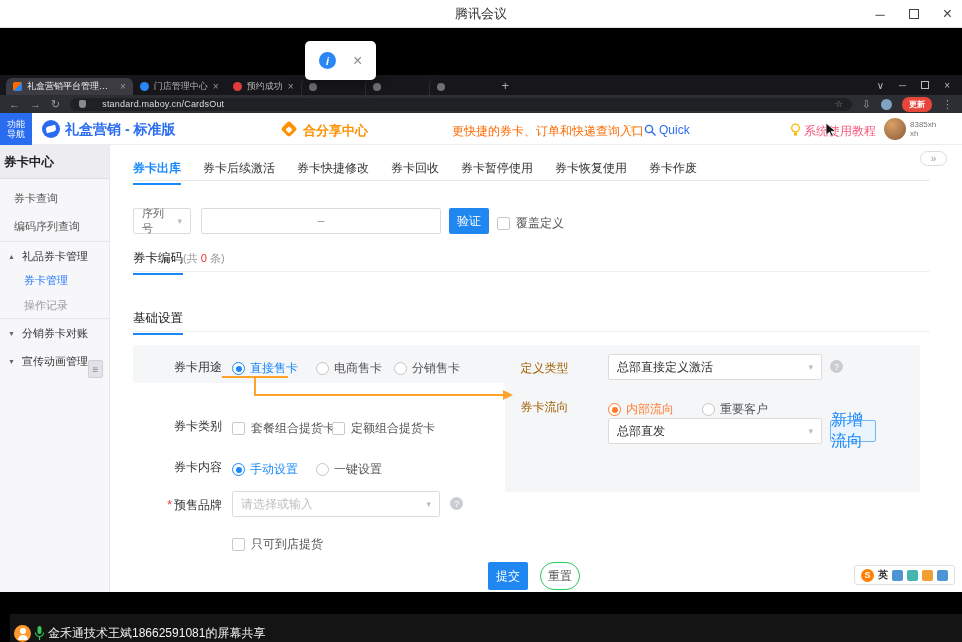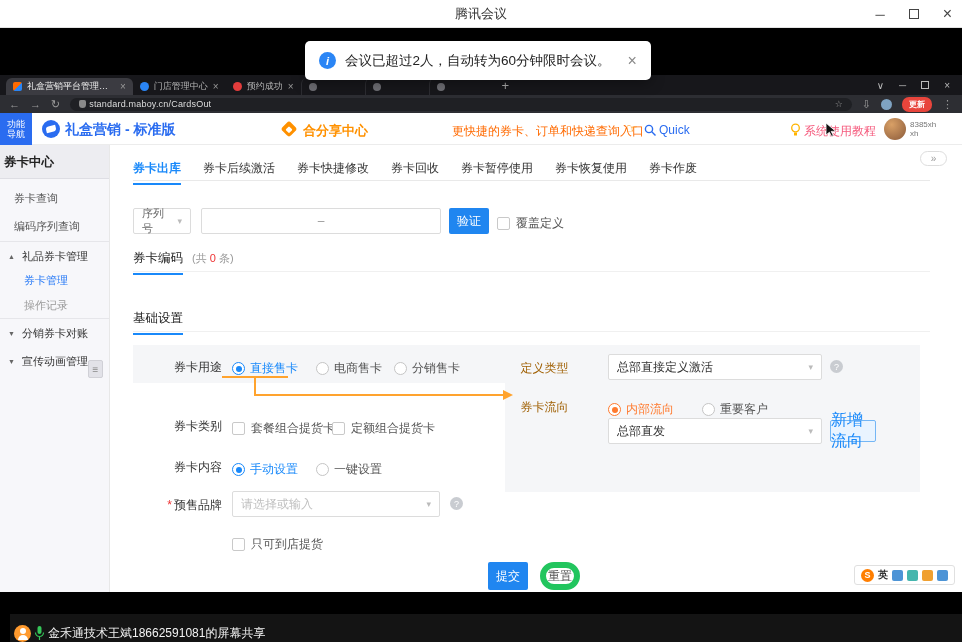--- a/index.html
+++ b/index.html
@@ -33,21 +33,21 @@
 .fav2{background:#2a85f5;border-radius:50%}
 .fav3{background:#e23c3c;border-radius:50%}
 .favd{width:8px;height:8px;border-radius:50%;background:#6e6e74;flex:0 0 auto}
 .btab.dim{width:64px;border-left:1px solid #2c2c31}
 .newtab{color:#aaa;font-size:13px;margin-left:9px;margin-bottom:2px;cursor:pointer}
 .bwin{margin-left:auto;display:flex;align-items:center;gap:15px;color:#bbb;font-size:10px;padding-right:12px;height:20px}
 .bmax{width:8px;height:8px;border:1px solid #bbb;display:inline-block}
 
 .addr{position:absolute;left:0;top:20px;width:962px;height:18px;background:#2d2e33;display:flex;align-items:center;gap:10px;padding:0 9px}
 .nav-ic{color:#9a9a9a;font-size:11px;cursor:pointer}
-.urlpill{flex:1;height:13px;background:#1f2024;border-radius:7px;display:flex;align-items:center;gap:3px;padding:0 9px}
+.urlpill{flex:1;height:13px;background:#1f2024;border-radius:7px;display:flex;align-items:center;gap:16px;padding:0 9px}
 .shield{width:7px;height:8px;background:#8a8a8a;border-radius:2px 2px 4px 4px}
 .url{font-size:9px;color:#ddd;letter-spacing:.2px}
 .star{margin-left:auto;font-size:9px;color:#999;cursor:pointer}
 .avatar-s{width:11px;height:11px;border-radius:50%;background:#7fa3c2;cursor:pointer}
 .updatepill{background:#e8453c;color:#fff;font-size:8px;border-radius:7px;padding:2px 7px;font-weight:bold;cursor:pointer}
 
 
 .ahdr{position:absolute;left:0;top:38px;width:962px;height:32px;background:#fff;border-bottom:1px solid #ececec}
 .navbox{position:absolute;left:0;top:0;width:32px;height:32px;background:#2a6cf0;color:#fff;font-size:9px;line-height:10px;display:flex;flex-direction:column;align-items:center;justify-content:center;cursor:pointer}
 .logo-ic{position:absolute;left:42px;top:7px;width:18px;height:18px;border-radius:50%;background:#2a6cf0}
@@ -81,37 +81,37 @@
 .mtab{position:relative;padding-bottom:6px;cursor:pointer;white-space:nowrap}
 .mtab.active{color:#1989fa;font-weight:bold}
 .mtab.active::after{content:"";position:absolute;left:0;right:0;bottom:-2px;height:2px;background:#1989fa}
 .tabline{position:absolute;left:133px;top:105px;width:797px;height:1px;background:#e9e9e9}
 
 .sel{position:absolute;height:26px;border:1px solid #dcdcdc;border-radius:2px;background:#fff;display:flex;align-items:center;justify-content:space-between;padding:0 8px;font-size:12px;color:#333;cursor:pointer}
 .sel .ph{color:#bfbfbf}
 .chev{color:#bbb;font-size:9px;margin-left:6px}
 .inp{position:absolute;height:26px;border:1px solid #dcdcdc;border-radius:2px;background:#fff;display:flex;align-items:center;justify-content:center;font-size:12px;color:#999;cursor:text}
 .btn-blue{position:absolute;background:#2086f0;color:#fff;font-size:12px;border-radius:2px;display:flex;align-items:center;justify-content:center;cursor:pointer}
-.btn-ghost{position:absolute;background:#fff;border:6px solid #22c55e;color:#555;font-size:12px;border-radius:14px;display:flex;align-items:center;justify-content:center;cursor:pointer}
+.btn-ghost{position:absolute;background:#fff;border:1px solid #22c55e;color:#555;font-size:12px;border-radius:14px;display:flex;align-items:center;justify-content:center;cursor:pointer}
 .btn-lite{position:absolute;background:#e9f4ff;border:1px solid #74b6f5;color:#1989fa;font-size:16px;border-radius:2px;display:flex;align-items:center;justify-content:center;cursor:pointer}
 
 .copt{position:absolute;display:flex;align-items:center;gap:6px;font-size:12px;color:#555;cursor:pointer;white-space:nowrap}
 .cb{width:13px;height:13px;border:1px solid #c9c9c9;border-radius:2px;background:#fff;flex:0 0 auto}
 .ropt{position:absolute;display:flex;align-items:center;gap:5px;font-size:12px;color:#555;cursor:pointer;white-space:nowrap}
 .radio{width:13px;height:13px;border:1px solid #c5c5c5;border-radius:50%;background:#fff;position:relative;flex:0 0 auto}
 .radio.sel-blue{border-color:#1989fa}
 .radio.sel-blue::after{content:"";position:absolute;inset:2.5px;border-radius:50%;background:#1989fa}
 .radio.sel-orange{border-color:#ff7a2e}
 .radio.sel-orange::after{content:"";position:absolute;inset:2.5px;border-radius:50%;background:#ff7a2e}
 .lbl-blue{color:#1989fa}
 .lbl-orange{color:#ff7a2e}
 
 .sect{position:absolute;left:133px;display:flex;align-items:baseline}
 .sect-t{font-size:12.5px;font-weight:normal;color:#222;padding-bottom:6px;border-bottom:2px solid #1989fa}
-.sect-c{font-size:11px;color:#999;margin-left:9px}
+.sect-c{font-size:11px;color:#999;margin-left:0}
 .sect-c .red{color:#e33}
 .sectline{position:absolute;left:133px;width:797px;height:1px;background:#f0f0f0}
 .gpanel{position:absolute;background:#f5f6f8}
 .flabel{position:absolute;left:117px;width:105px;text-align:right;font-size:12px;color:#333;white-space:nowrap}
 .flabel-r{position:absolute;left:492px;width:105px;text-align:center;font-size:12px;color:#a16207;white-space:nowrap}
 .req{color:#e33;margin-right:2px}
 .qmark{position:absolute;width:13px;height:13px;border-radius:50%;background:#c9ccd1;color:#fff;font-size:9px;display:flex;align-items:center;justify-content:center;cursor:pointer}
 
 
 .ime{position:absolute;left:854px;top:490px;height:20px;display:flex;align-items:center;gap:4px;background:rgba(255,255,255,.95);border:1px solid #e0e0e0;border-radius:3px;padding:0 6px}
@@ -137,21 +137,20 @@
     <span class="tb-title">腾讯会议</span>
     <div class="tb-ctrl">
       <span class="wmin">─</span>
       <span class="wmax"></span>
       <span class="wclose">×</span>
     </div>
   </div>
 
   <div class="toast">
     <span class="toast-ico">i</span>
-    <span class="toast-msg">会议已超过2人，自动转为60分钟限时会议。</span>
     <span class="toast-x">×</span>
   </div>
 
   <div class="browser">
 
     <div class="tabstrip">
       <div class="btab active">
         <span class="fav fav1"></span>
         <span class="btab-l">礼盒营销平台管理中心</span>
         <span class="btab-x">×</span>

